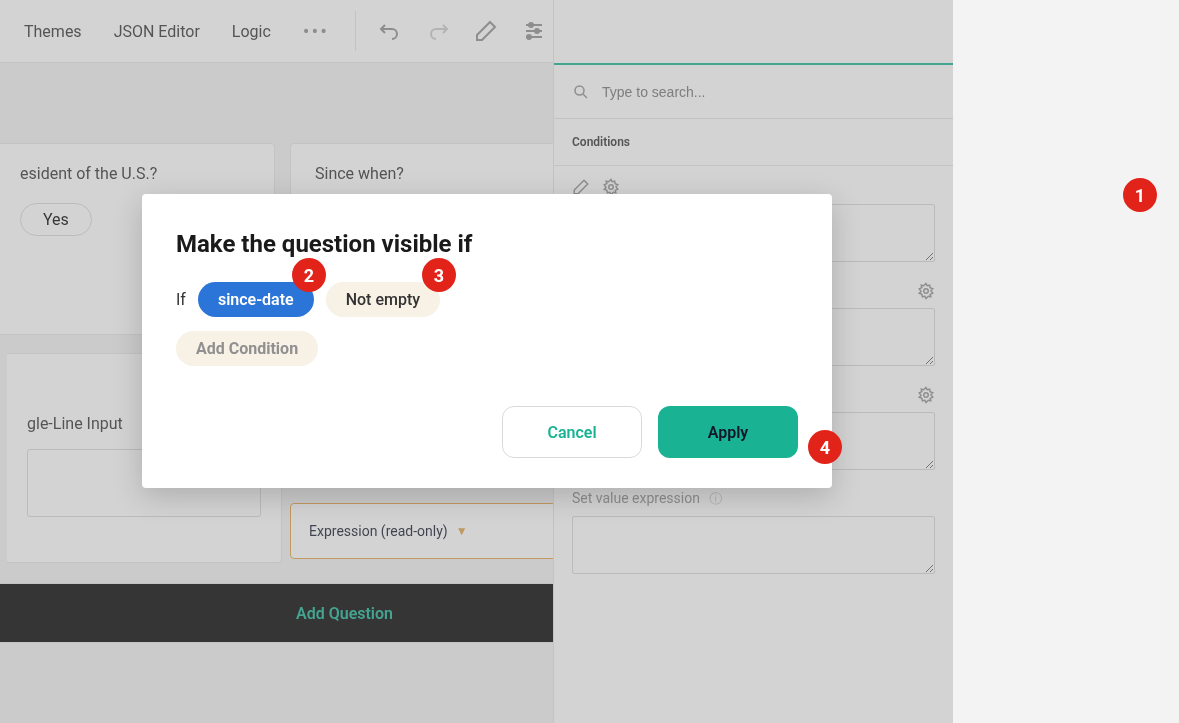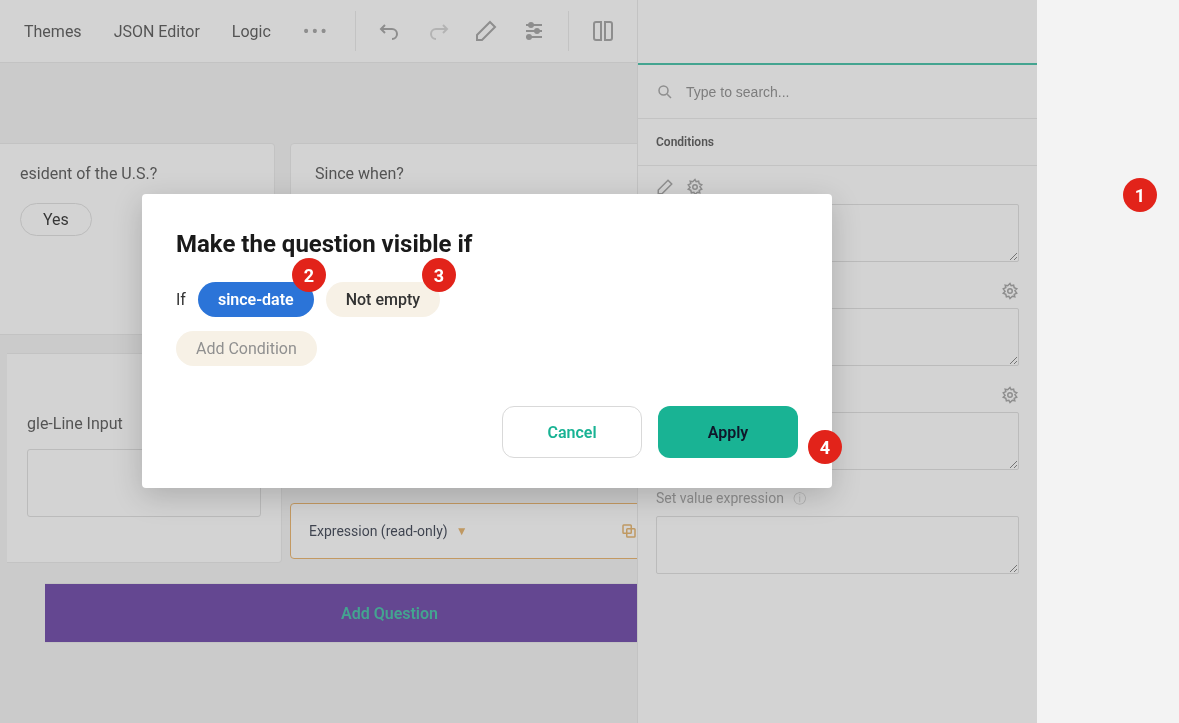--- a/index.html
+++ b/index.html
@@ -1,18 +1,18 @@
 <!DOCTYPE html>
 <html><head>
 <meta charset="utf-8">
 <style>
   * { box-sizing: border-box; margin: 0; padding: 0; }
   html, body { width: 1179px; height: 723px; overflow: hidden; font-family: -apple-system, BlinkMacSystemFont, "Segoe UI", Roboto, Arial, sans-serif; background: #f3f3f3; }
 
-  .app { position: relative; width: 1037px; height: 723px; }
+  .app { position: relative; width: 953px; height: 723px; }
 
   
   .topbar { position: absolute; left: 0; right: 0; top: 0; height: 63px; background: #fff; border-bottom: 1px solid #e6e6e6; display: flex; align-items: center; padding: 0 8px; }
   .topbar .tabs { display: flex; align-items: center; }
   .topbar .tab { padding: 0 16px; height: 63px; line-height: 63px; color: #333; font-size: 16px; cursor: pointer; }
   .topbar .dots { color: #909090; padding: 0 16px; font-size: 20px; letter-spacing: 2px; }
   .topbar .sep { width: 1px; height: 40px; background: #e6e6e6; margin: 0 10px; }
   .topbar .icon-btn { width: 48px; height: 48px; display: flex; align-items: center; justify-content: center; color: #909090; cursor: pointer; }
   .topbar .spacer { flex: 1; }
   .topbar .right-label { color: #909090; font-size: 16px; padding-right: 14px; }
@@ -32,21 +32,21 @@
   .card3 { left: 7px; top: 290px; width: 275px; height: 210px; border-top-left-radius: 0; border-bottom-left-radius: 0; border-left: none; padding: 60px 20px 20px 20px; }
   .card3 .label { font-size: 16px; color: #333; }
   .card3 .textbox { margin-top: 16px; height: 68px; border: 1px solid #d9d9d9; border-radius: 3px; background: #fff; }
 
   .card-expr { position: absolute; left: 290px; top: 440px; width: 400px; height: 56px; border: 1px solid #e5a24a; border-radius: 4px; background: #fff; display: flex; align-items: center; padding: 0 18px; }
   .card-expr .label { font-size: 14px; color: #0f172a; }
   .card-expr .chev { margin-left: 8px; color: #e0a24a; font-size: 12px; }
   .card-expr .spacer2 { flex: 1; }
   .card-expr .ico { color: #e0a24a; width: 28px; display: inline-flex; justify-content: center; cursor: pointer; }
 
-  .add-question { position: absolute; left: 0; top: 520px; width: 690px; height: 60px; background: #4c1d95; border: 1px solid #e6e6e6; display: flex; align-items: center; justify-content: center; color: #19b394; font-weight: 600; font-size: 16px; border-left: none; margin-left: 45px; }
+  .add-question { position: absolute; left: 0; top: 520px; width: 690px; height: 60px; background: #000000; border: 1px solid #e6e6e6; display: flex; align-items: center; justify-content: center; color: #19b394; font-weight: 600; font-size: 16px; border-left: none; }
   .add-question .dots3 { position: absolute; right: 20px; color: #909090; font-size: 24px; letter-spacing: 2px; }
 
   
   .sidebar { position: absolute; right: 0; top: 0; width: 400px; height: 723px; background: #fff; border-left: 1px solid #e6e6e6; }
   .sidebar .search { display: flex; align-items: center; height: 56px; padding: 0 18px; border-bottom: 1px solid #e6e6e6; border-top: 2px solid #19b394; margin-top: 63px; }
   .sidebar .search .sicn { color: #909090; margin-right: 12px; }
   .sidebar .search input { border: none; outline: none; font-size: 14px; color: #909090; width: 100%; background: transparent; }
   .sidebar .section-head { padding: 16px 18px; color: #333; font-weight: 600; font-size: 12px; border-bottom: 1px solid #e6e6e6; }
 
   .prop { padding: 12px 18px 4px; }
@@ -63,21 +63,21 @@
   .overlay { position: absolute; inset: 0; background: rgba(140,140,140,0.38); }
 
   
   .dialog { position: absolute; left: 142px; top: 194px; width: 690px; background: #fff; border-radius: 4px; box-shadow: 0 8px 30px rgba(0,0,0,0.18); padding: 36px 34px 30px; }
   .dialog h2 { font-size: 24px; font-weight: 700; color: #1a1a1a; margin-bottom: 24px; }
   .dialog .cond-row { display: flex; align-items: center; gap: 12px; margin-bottom: 14px; }
   .dialog .if-label { font-size: 16px; color: #333; }
   .dialog .chip { border-radius: 22px; padding: 8px 20px; font-size: 16px; font-weight: 600; cursor: pointer; }
   .dialog .chip.blue { background: #2b74d8; color: #fff; }
   .dialog .chip.beige { background: #f7f1e6; color: #333; font-weight: 500; }
-  .dialog .chip.addcond { background: #f7f1e6; color: #909090; font-weight: 400; }
+  .dialog .chip.addcond { background: #f7f1e6; color: #909090; font-weight: 700; }
   .dialog .btn-row { display: flex; gap: 16px; justify-content: flex-end; margin-top: 40px; }
   .dialog .btn { height: 52px; min-width: 140px; border-radius: 12px; font-size: 16px; font-weight: 600; display: flex; align-items: center; justify-content: center; cursor: pointer; }
   .dialog .btn.cancel { background: #fff; border: 1px solid #d9d9d9; color: #19b394; }
   .dialog .btn.apply { background: #19b394; color: #0f172a; border: none; }
 
   
   .marker { position: absolute; width: 34px; height: 34px; border-radius: 50%; background: #e2231a; color: #fff; display: flex; align-items: center; justify-content: center; font-weight: 700; font-size: 18px; pointer-events: none; }
 
   svg { display: block; }
 </style>

